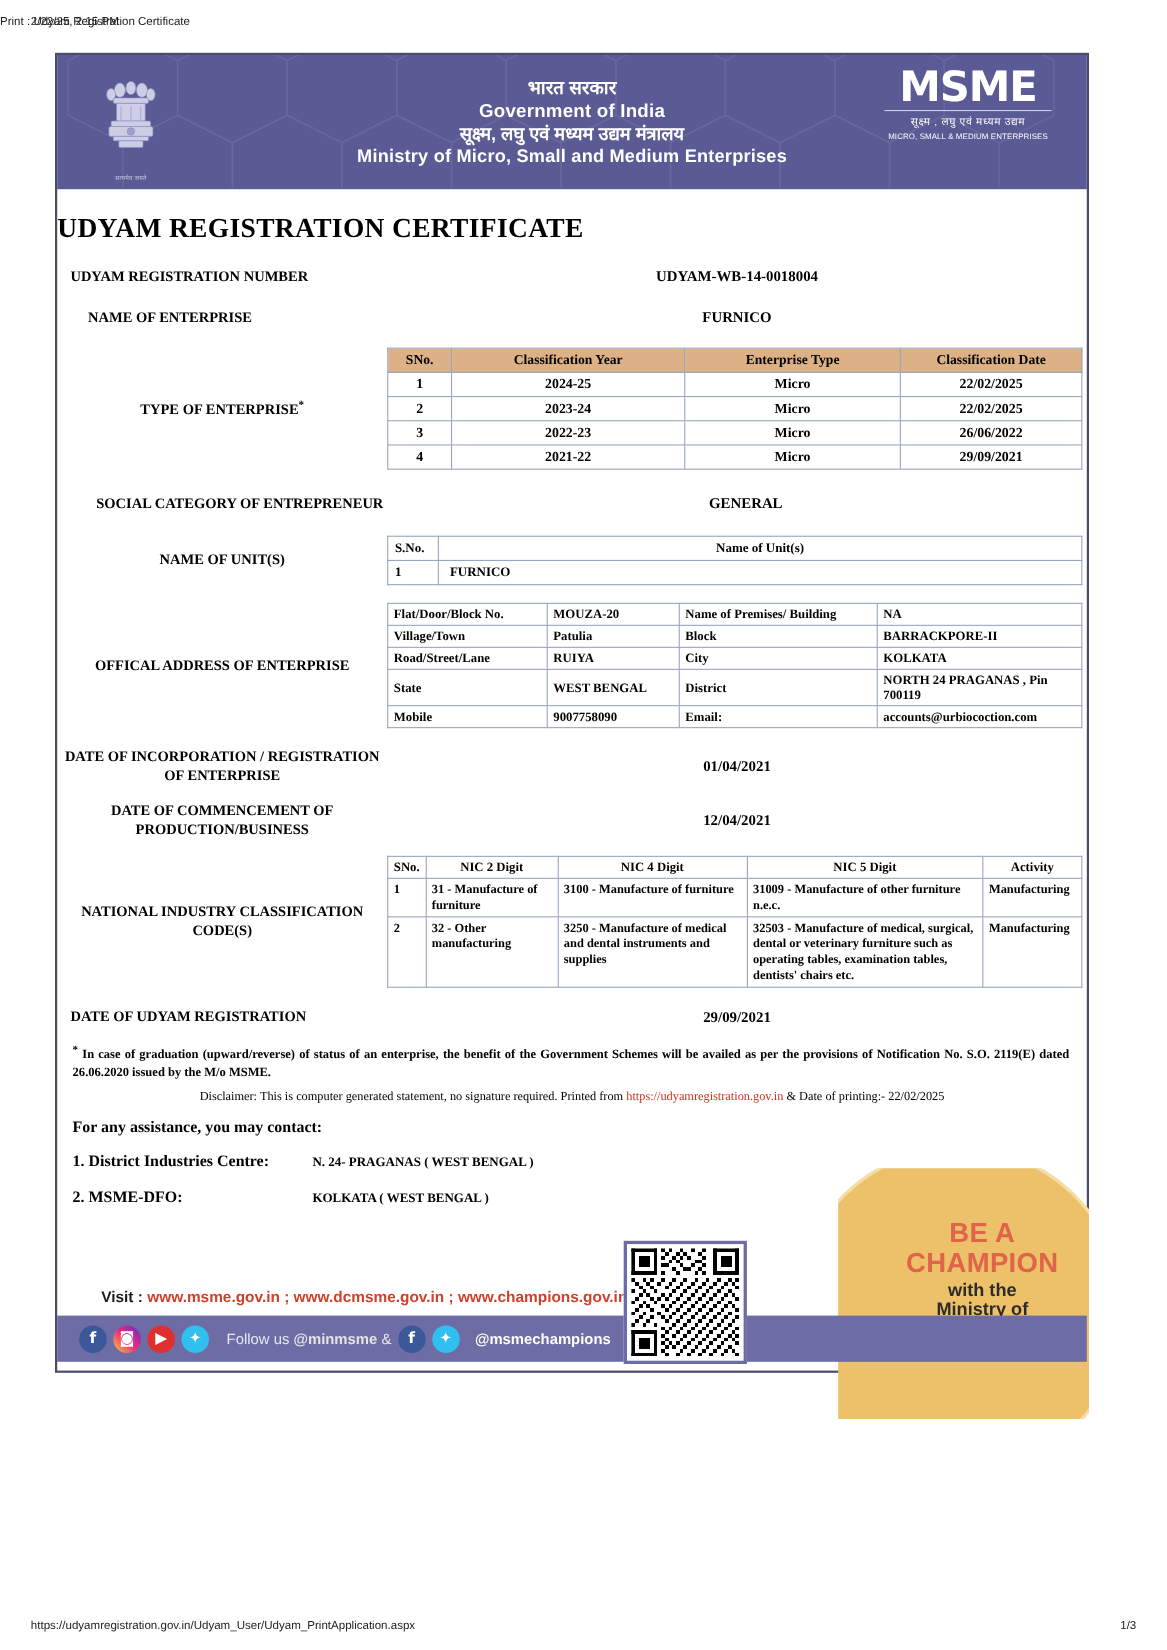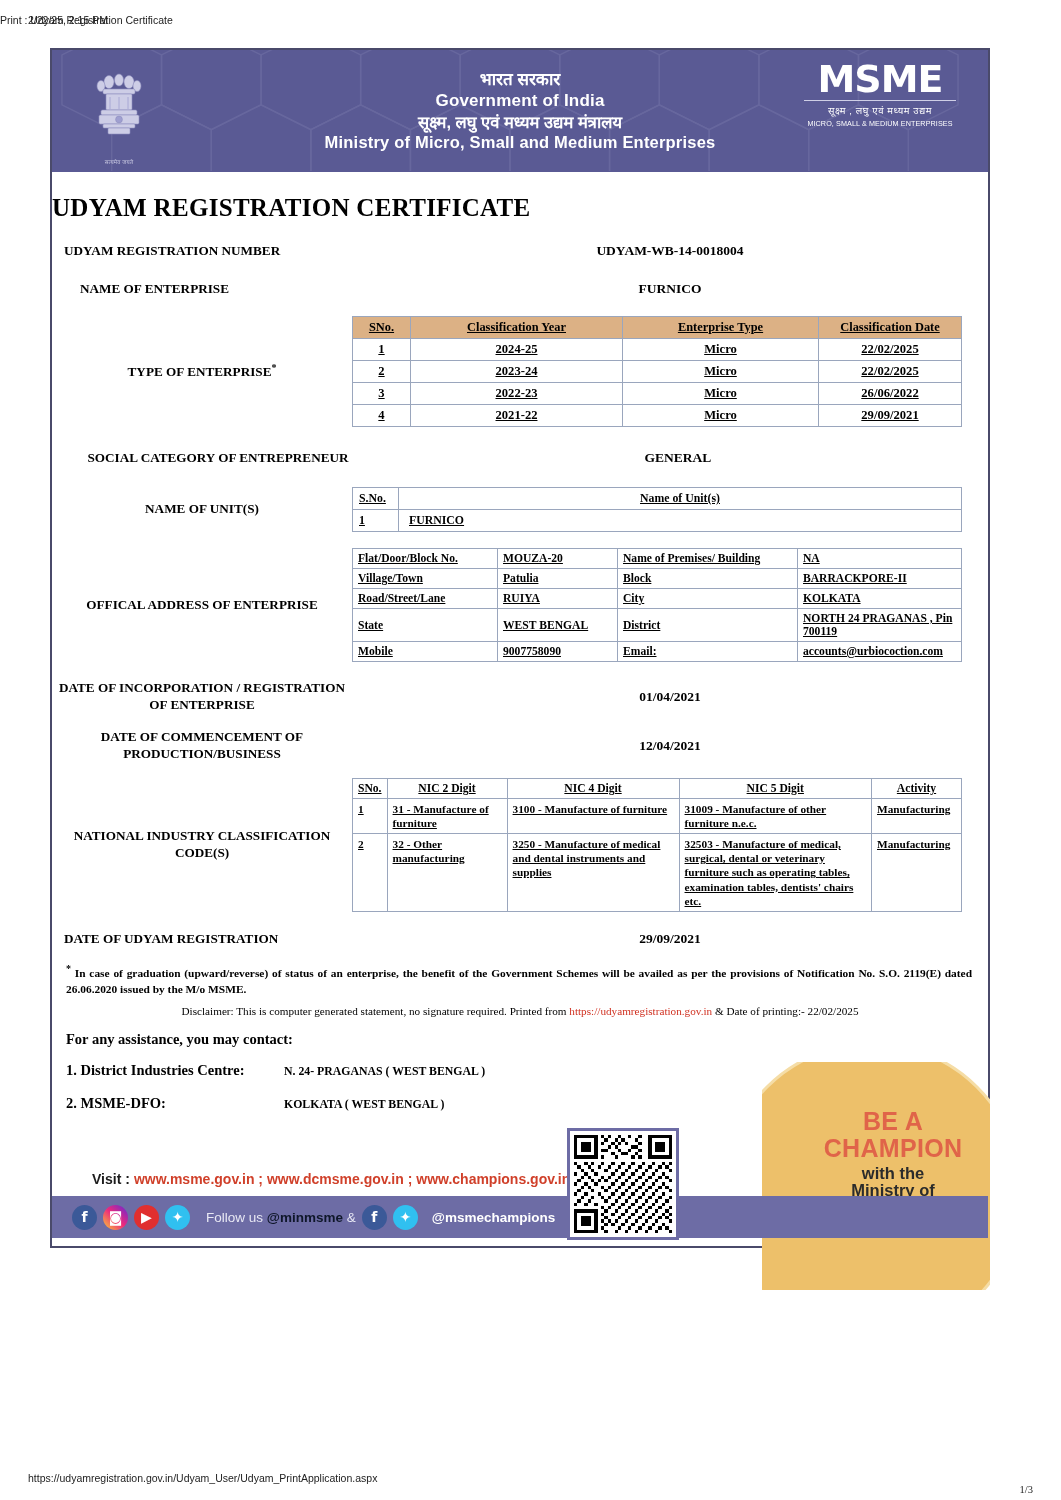--- a/index.html
+++ b/index.html
@@ -23,21 +23,21 @@
   }
   .print-head .ph-date { position: absolute; left: 28px; top: 0; }
   .print-head .ph-title { position: absolute; left: 0; top: 0; width: 1061px; text-align: left; }
 
   .print-foot {
     position: absolute; bottom: 28px; left: 0; width: 1061px;
     font-family: "Liberation Sans", sans-serif;
     font-size: 10.5px; color: #222;
   }
   .print-foot .pf-url { position: absolute; left: 28px; top: 0; }
-  .print-foot .pf-page { position: absolute; right: 28px; top: 12px; font-family: Liberation Serif, serif; }
+  .print-foot .pf-page { position: absolute; right: 28px; top: 0; }
 
   
   .cert {
     position: absolute;
     left: 50px; top: 48px;
     width: 940px; height: 1200px;
     border: 2px solid #4a4a6a;
     background: #fff;
   }
 
@@ -126,21 +126,21 @@
     width: 100%;
     font-size: 11.6px;
   }
   table.t th, table.t td {
     border: 1px solid #9aa6bd;
     padding: 3px 5px;
     font-weight: bold;
   }
 
   
-  .tbl-area { flex: 1 1 auto; padding-right: 26px; text-decoration: underline; }
+  .tbl-area { flex: 1 1 auto; padding-right: 4px; }
   .tbl-class th {
     background: #dcb185;
     text-align: center;
     font-size: 12.4px;
     padding: 4px 5px;
     border: 1px solid #9aa6bd;
   }
   .tbl-class td { text-align: center; font-size: 12.6px; padding: 3px 5px; }
   .tbl-class td.sno { width: 58px; }
   .tbl-class th.c-year, .tbl-class td.c-year { width: 212px; }
@@ -269,21 +269,21 @@
     display: inline-flex; align-items: center; justify-content: center;
     margin-right: 6px; flex: 0 0 auto;
     font-size: 14px; color: #fff; font-weight: bold;
     font-family: "DejaVu Sans", sans-serif;
   }
   .soc-fb { background: #3b5998; }
   .soc-ig { background: linear-gradient(45deg,#f9ce34,#ee2a7b,#6228d7); }
   .soc-yt { background: #e02f2f; }
   .soc-tw { background: #30c0f0; }
   .follow-txt { color: #e8e8f4; font-size: 13.5px; margin: 0 6px 0 10px; }
-  .follow-txt b { color: #0f172a; }
+  .follow-txt b { color: #e5e5e5; }
   .handle2 { color: #fff; font-size: 13.5px; font-weight: bold; margin-left: 8px; }
 </style>
 </head>
 <body>
 
 <div class="print-head">
   <span class="ph-date">2/22/25, 2:15 PM</span>
   <span class="ph-title">Print : Udyam Registration Certificate</span>
 </div>
 

